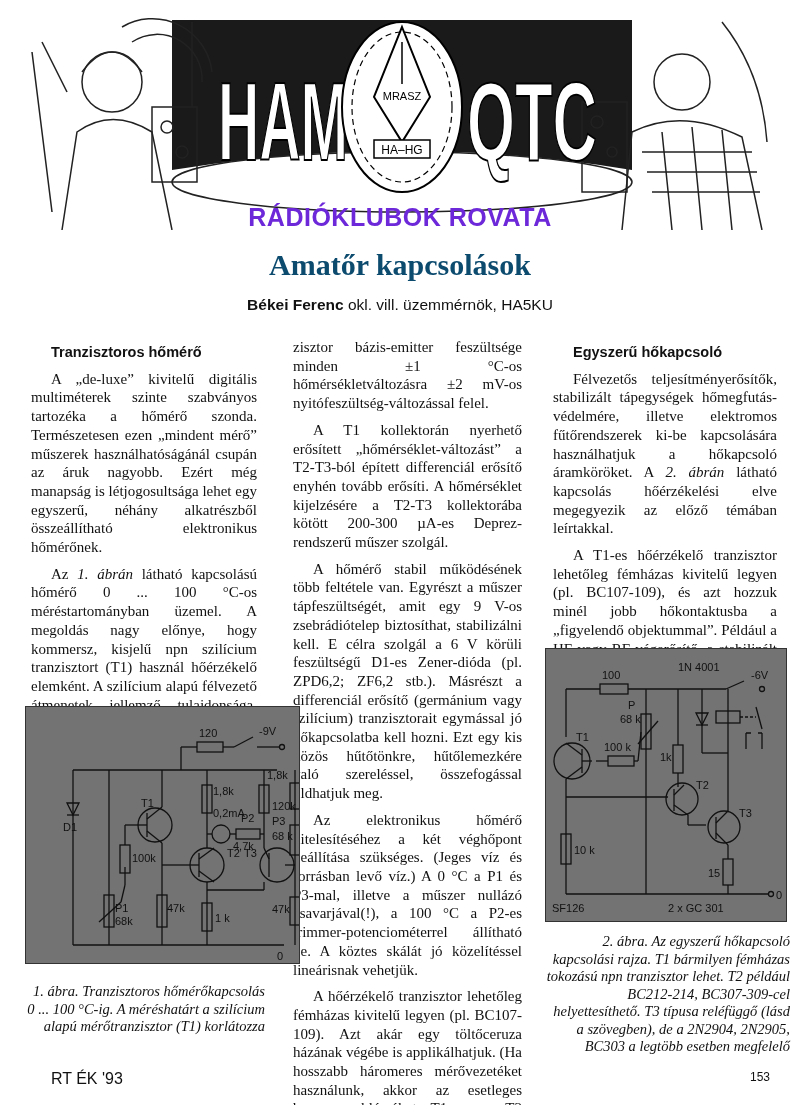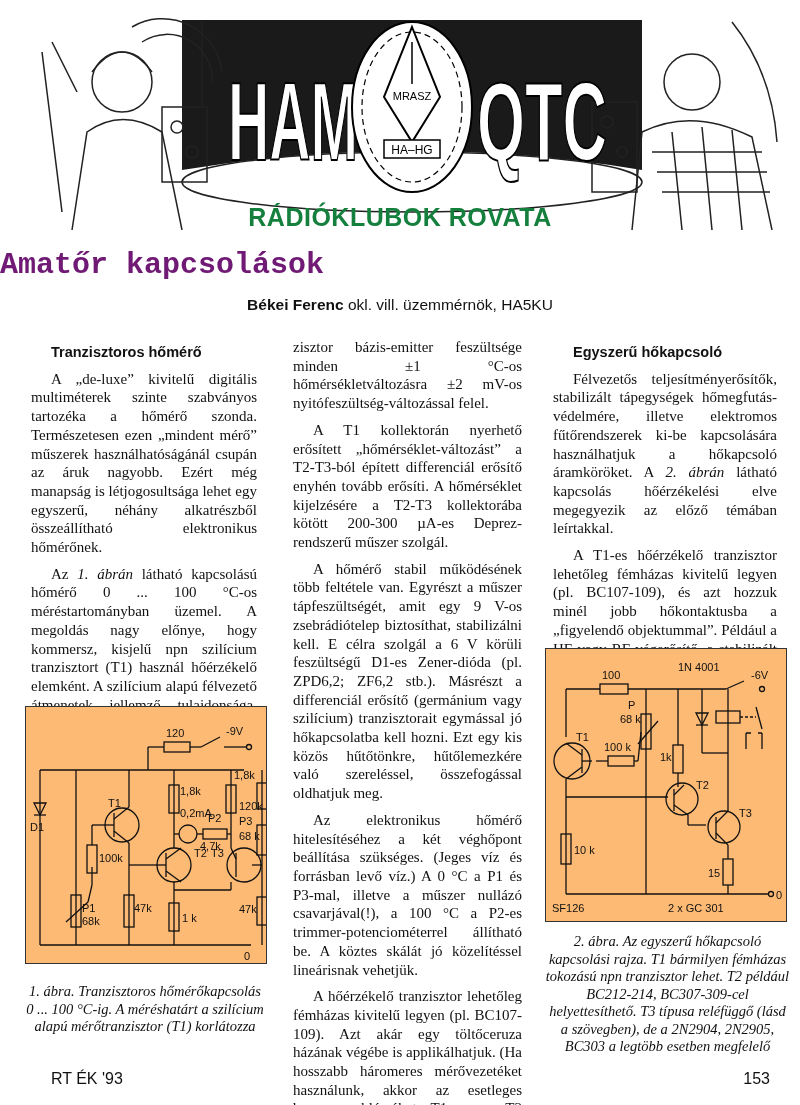--- a/index.html
+++ b/index.html
@@ -1,38 +1,38 @@
 <!DOCTYPE html>
 <html><head>
 <meta charset="utf-8">
 <style>
   html, body { margin: 0; padding: 0; background: #ffffff; }
   body { width: 800px; height: 1105px; position: relative; overflow: hidden; color: #111; font-family: "Liberation Serif", serif; }
-  .banner { position: absolute; left: 32px; top: 12px; width: 756px; height: 218px; }
+  .banner { position: absolute; left: 22px; top: 12px; width: 756px; height: 218px; }
   .banner svg { width: 100%; height: 100%; display: block; }
-  .rovata { position: absolute; left: 0; width: 800px; top: 203px; text-align: center; font-family: "Liberation Sans", sans-serif; font-weight: bold; font-size: 25px; letter-spacing: 0.5px; color: #15803d; }
-  .title { position: absolute; left: 0; width: 800px; top: 248px; font-family: Liberation Mono, monospace; font-weight: bold; font-size: 30px; color: #701a75; }
+  .rovata { position: absolute; left: 0; width: 800px; top: 203px; text-align: center; font-family: "Liberation Sans", sans-serif; font-weight: bold; font-size: 25px; letter-spacing: 0.5px; color: #6d28d9; }
+  .title { position: absolute; left: 0; width: 800px; top: 248px; text-align: center; font-family: Liberation Serif, serif; font-weight: bold; font-size: 30px; color: #0c4a6e; }
   .byline { position: absolute; left: 0; width: 800px; top: 296px; text-align: center; font-family: "Liberation Sans", sans-serif; font-size: 15.5px; }
   .byline b { font-weight: bold; }
   .col { position: absolute; font-size: 15px; line-height: 18.7px; text-align: justify; }
   .col1 { left: 23px; top: 335px; width: 242px; }
   .col2 { left: 285px; top: 330px; width: 245px; }
   .col3 { left: 545px; top: 335px; width: 240px; }
   .col p { margin: 8px; text-indent: 20px; }
   .col p.noindent { text-indent: 0; }
   .h2 { font-family: "Liberation Sans", sans-serif; font-weight: bold; font-size: 14.5px; margin: 0 0 19px 0; text-indent: 0; }
-  .fig { position: absolute; border: 1.5px solid #333; background: #fdba74; }
-  .fig1 { left: 25px; top: 706px; width: 240px; height: 256px; }
+  .fig { position: absolute; border: 1.5px solid #333; background: #737373; }
+  .fig1 { left: 25px; top: 706px; width: 240px; height: 256px; padding-left: 33px; }
   .fig2 { left: 545px; top: 648px; width: 240px; height: 272px; }
   .fig svg { width: 100%; height: 100%; display: block; }
-  .caption { position: absolute; font-style: italic; font-size: 14.5px; line-height: 17.5px; text-align: center; }
+  .caption { position: absolute; font-style: italic; font-size: 14.5px; line-height: 17.5px; text-align: right; }
   .cap1 { left: 25px; top: 983px; width: 240px; }
   .cap2 { left: 545px; top: 933px; width: 245px; }
   .footer-left { position: absolute; left: 23px; top: 1070px; font-family: "Liberation Sans", sans-serif; font-size: 16px; margin-left: 28px; }
-  .footer-right { position: absolute; right: 30px; top: 1070px; font-family: "Liberation Sans", sans-serif; font-size: 16px; }
+  .footer-right { position: absolute; right: 30px; top: 1070px; font-family: "Liberation Sans", sans-serif; font-size: 12px; }
   .svgtxt { font-family: "Liberation Sans", sans-serif; font-size: 11px; fill: #111; }
 </style>
 </head>
 <body>
 
 <div class="banner">
   <svg viewBox="0 0 756 218">
 
     <rect x="150" y="8" width="460" height="150" fill="#1a1a1a"></rect>
     <path d="M150 158 Q380 120 610 158 L610 190 L150 190 Z" fill="#fff"></path>

